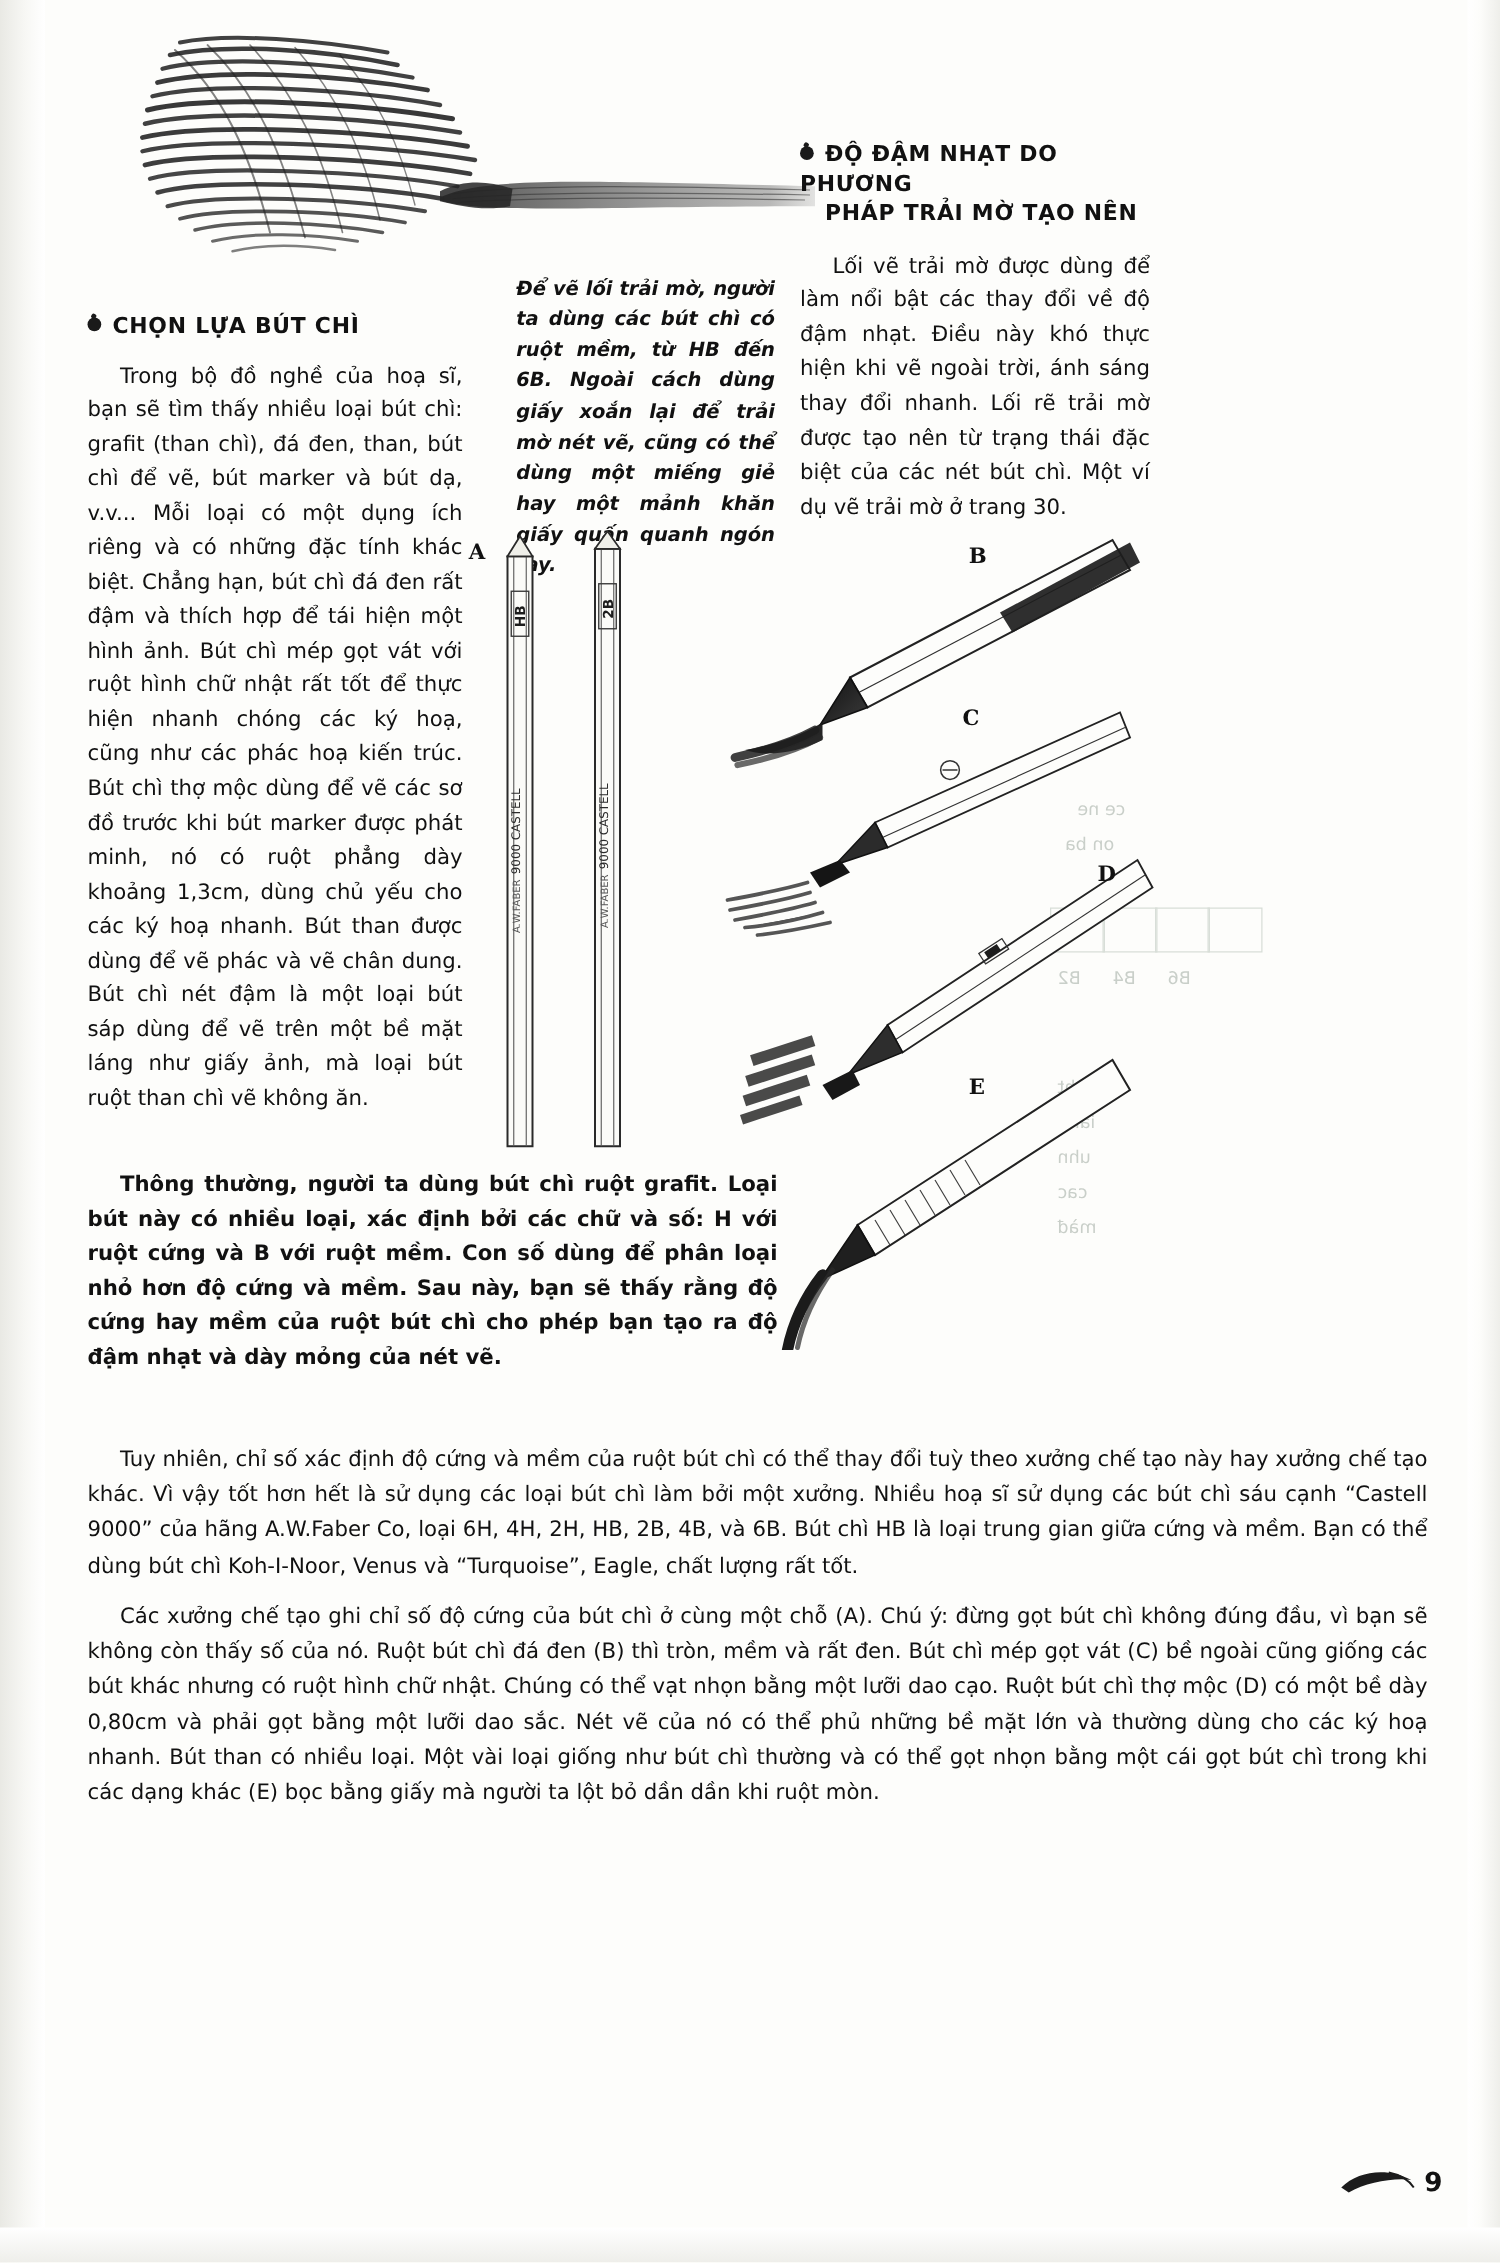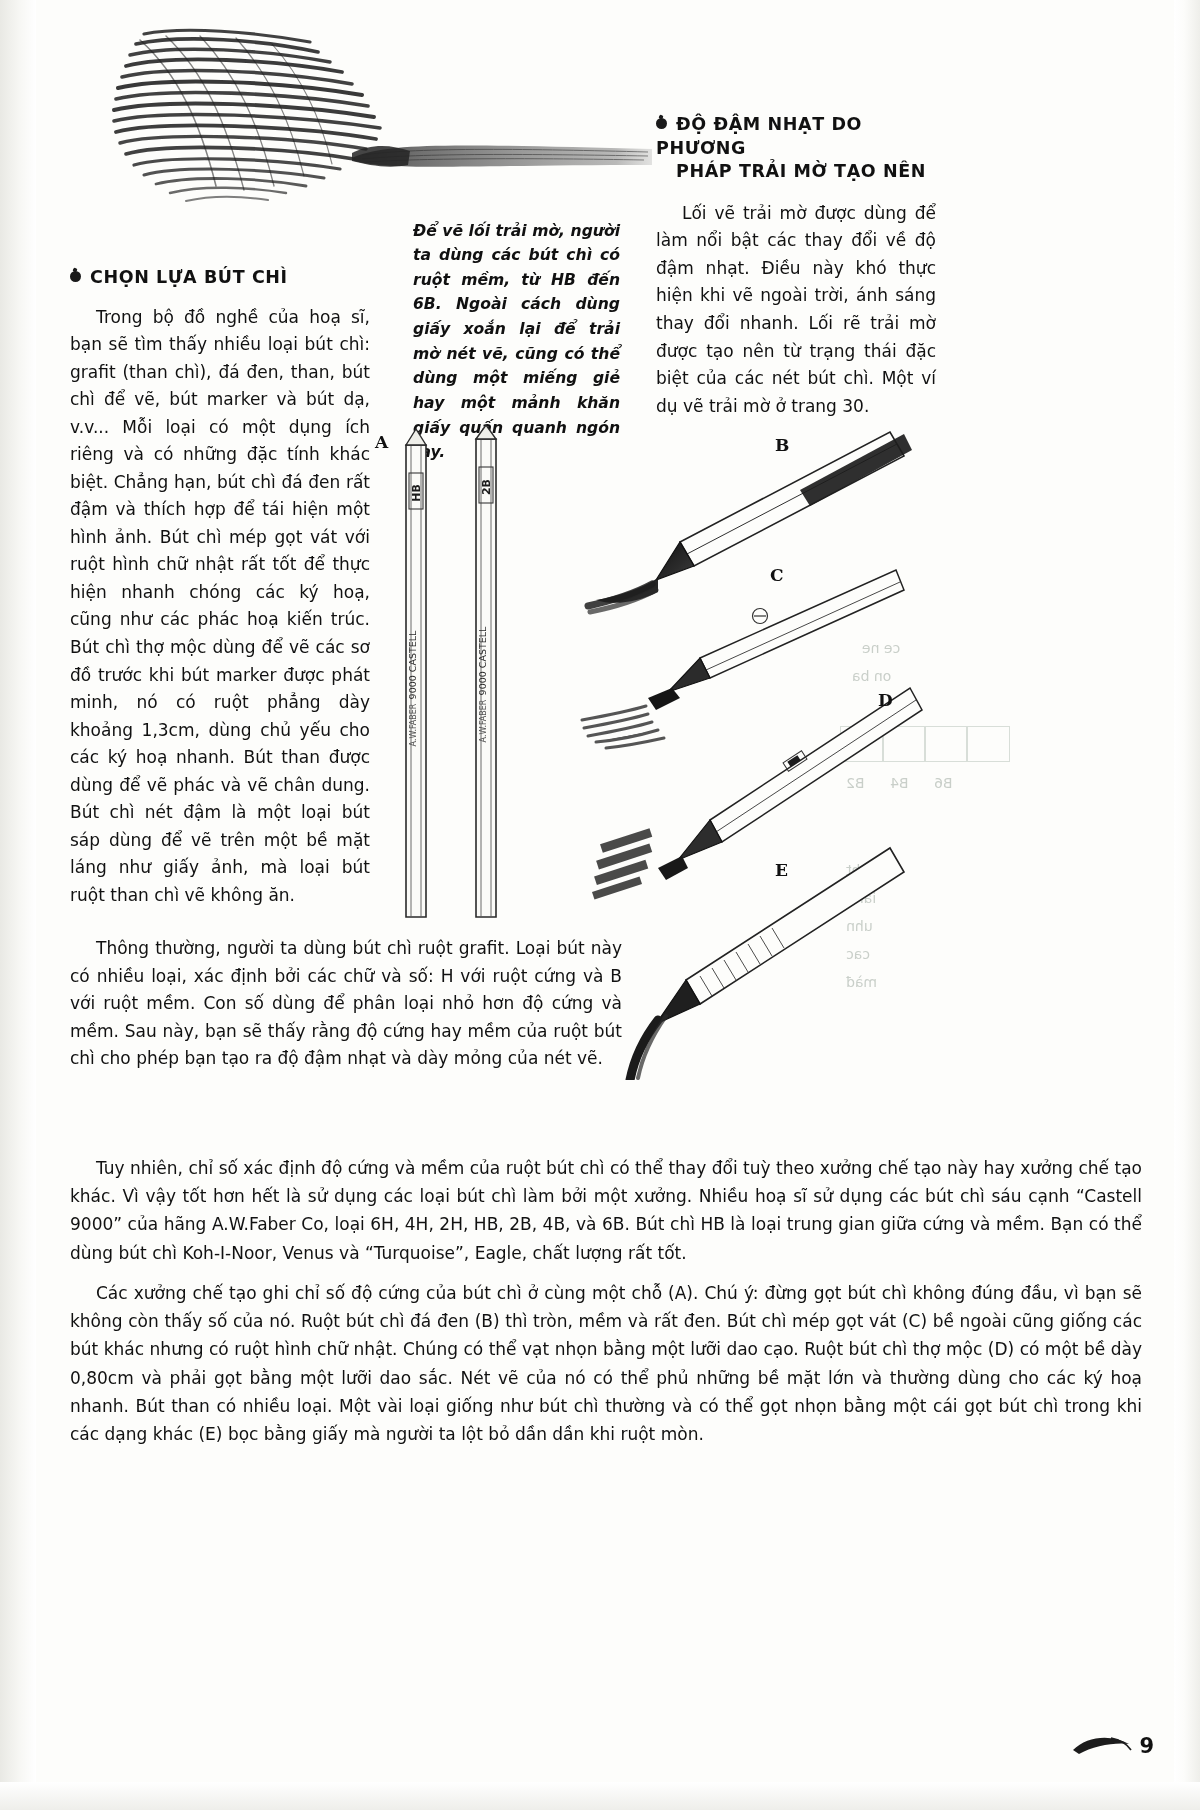--- a/index.html
+++ b/index.html
@@ -92,48 +92,49 @@
     text-align: justify;
   }
 
   
   #col-left {
     position: absolute;
     left: 70px;
     top: 250px;
     width: 300px;
   }
-  #col-left .heading { margin-bottom: 14px; margin-top: 16px; }
+  #col-left .heading { margin-bottom: 14px; }
 
   
   #col-mid-note {
     position: absolute;
     left: 413px;
     top: 203px;
     width: 207px;
   }
 
   
   #col-right {
     position: absolute;
-    left: 656px;
+    left: 640px;
     top: 113px;
     width: 280px;
   }
   #col-right .heading {
     margin-bottom: 16px;
   }
   #col-right .heading .htext { display: inline; }
 
   
   #mid-wide {
     position: absolute;
     left: 70px;
     top: 935px;
     width: 552px;
+    font-weight: bold;
   }
 
   
   #bottom-wide {
     position: absolute;
     left: 70px;
     top: 1154px;
     width: 1072px;
   }
   #bottom-wide p.body { font-size: 17px; line-height: 1.66; }

